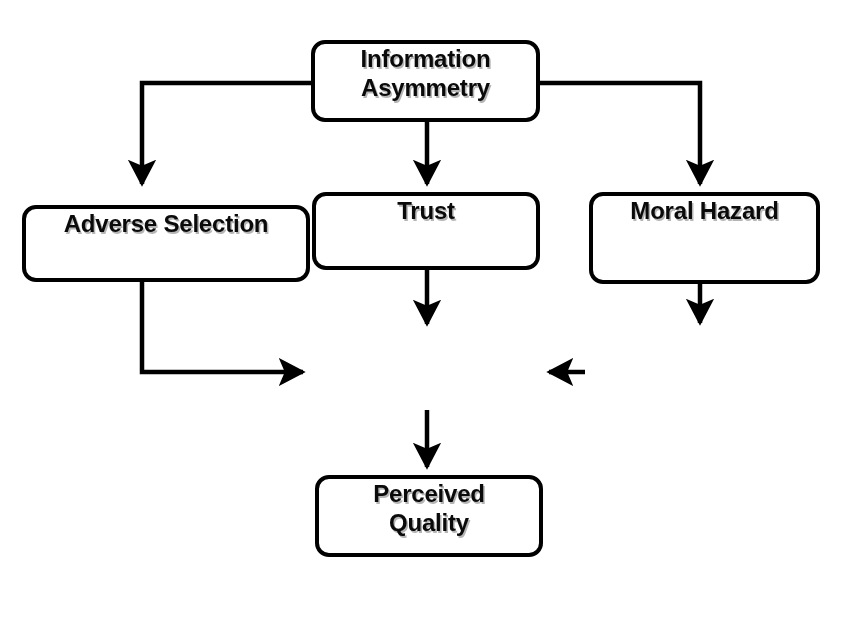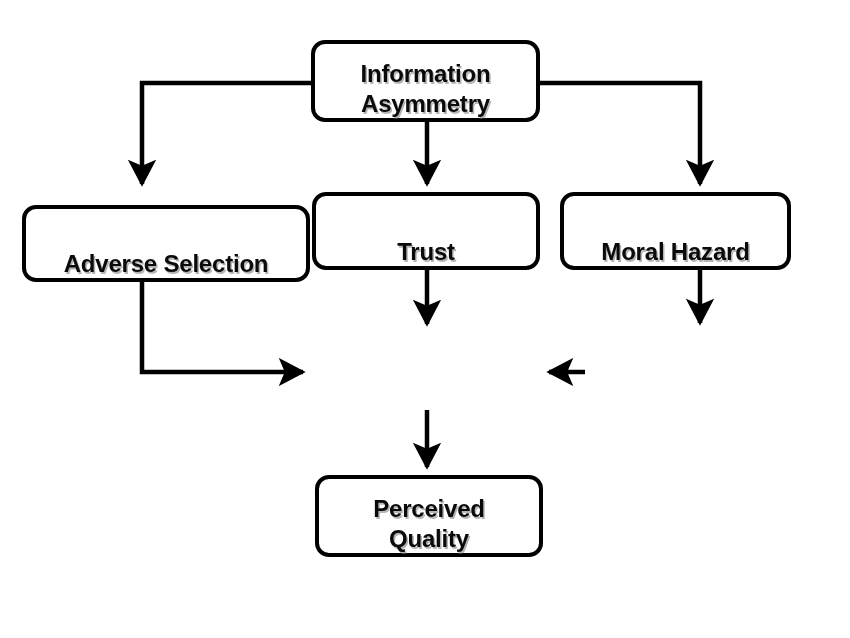--- a/index.html
+++ b/index.html
@@ -25,41 +25,41 @@
     height: 638px;
     pointer-events: none;
   }
   .node {
     position: absolute;
     box-sizing: border-box;
     background: #ffffff;
     border: 4px solid #000000;
     border-radius: 14px;
     display: flex;
-    align-items: flex-end;
+    align-items: flex-start;
     justify-content: center;
     text-align: center;
     z-index: 2;
   }
   .node-label {
     font-family: "Liberation Sans", sans-serif;
     font-weight: bold;
     font-size: 24px;
     line-height: 1.22;
     color: #0a0a0a;
     letter-spacing: -0.2px;
     text-shadow: 1.5px 1.5px 0.5px rgba(120,120,120,0.55);
     white-space: pre-line;
     padding: 0 8px;
   }
   
   #node-information-asymmetry { left: 311px; top: 40px;  width: 229px; height: 82px; }
   #node-adverse-selection     { left: 22px;  top: 205px; width: 288px; height: 77px; }
   #node-trust                 { left: 312px; top: 192px; width: 228px; height: 78px; }
-  #node-moral-hazard          { left: 560px; top: 192px; width: 231px; height: 78px; }
+  #node-moral-hazard          { left: 589px; top: 192px; width: 231px; height: 92px; }
   #node-reputation            { left: 312px; top: 333px; width: 228px; height: 77px; }
   #node-opportunistic-behavior{ left: 585px; top: 331px; width: 230px; height: 79px; }
   #node-perceived-quality     { left: 315px; top: 475px; width: 228px; height: 82px; }
 </style>
 </head>
 <body>
 
 <div id="canvas">
 
   <svg id="edges" viewBox="0 0 850 638">

